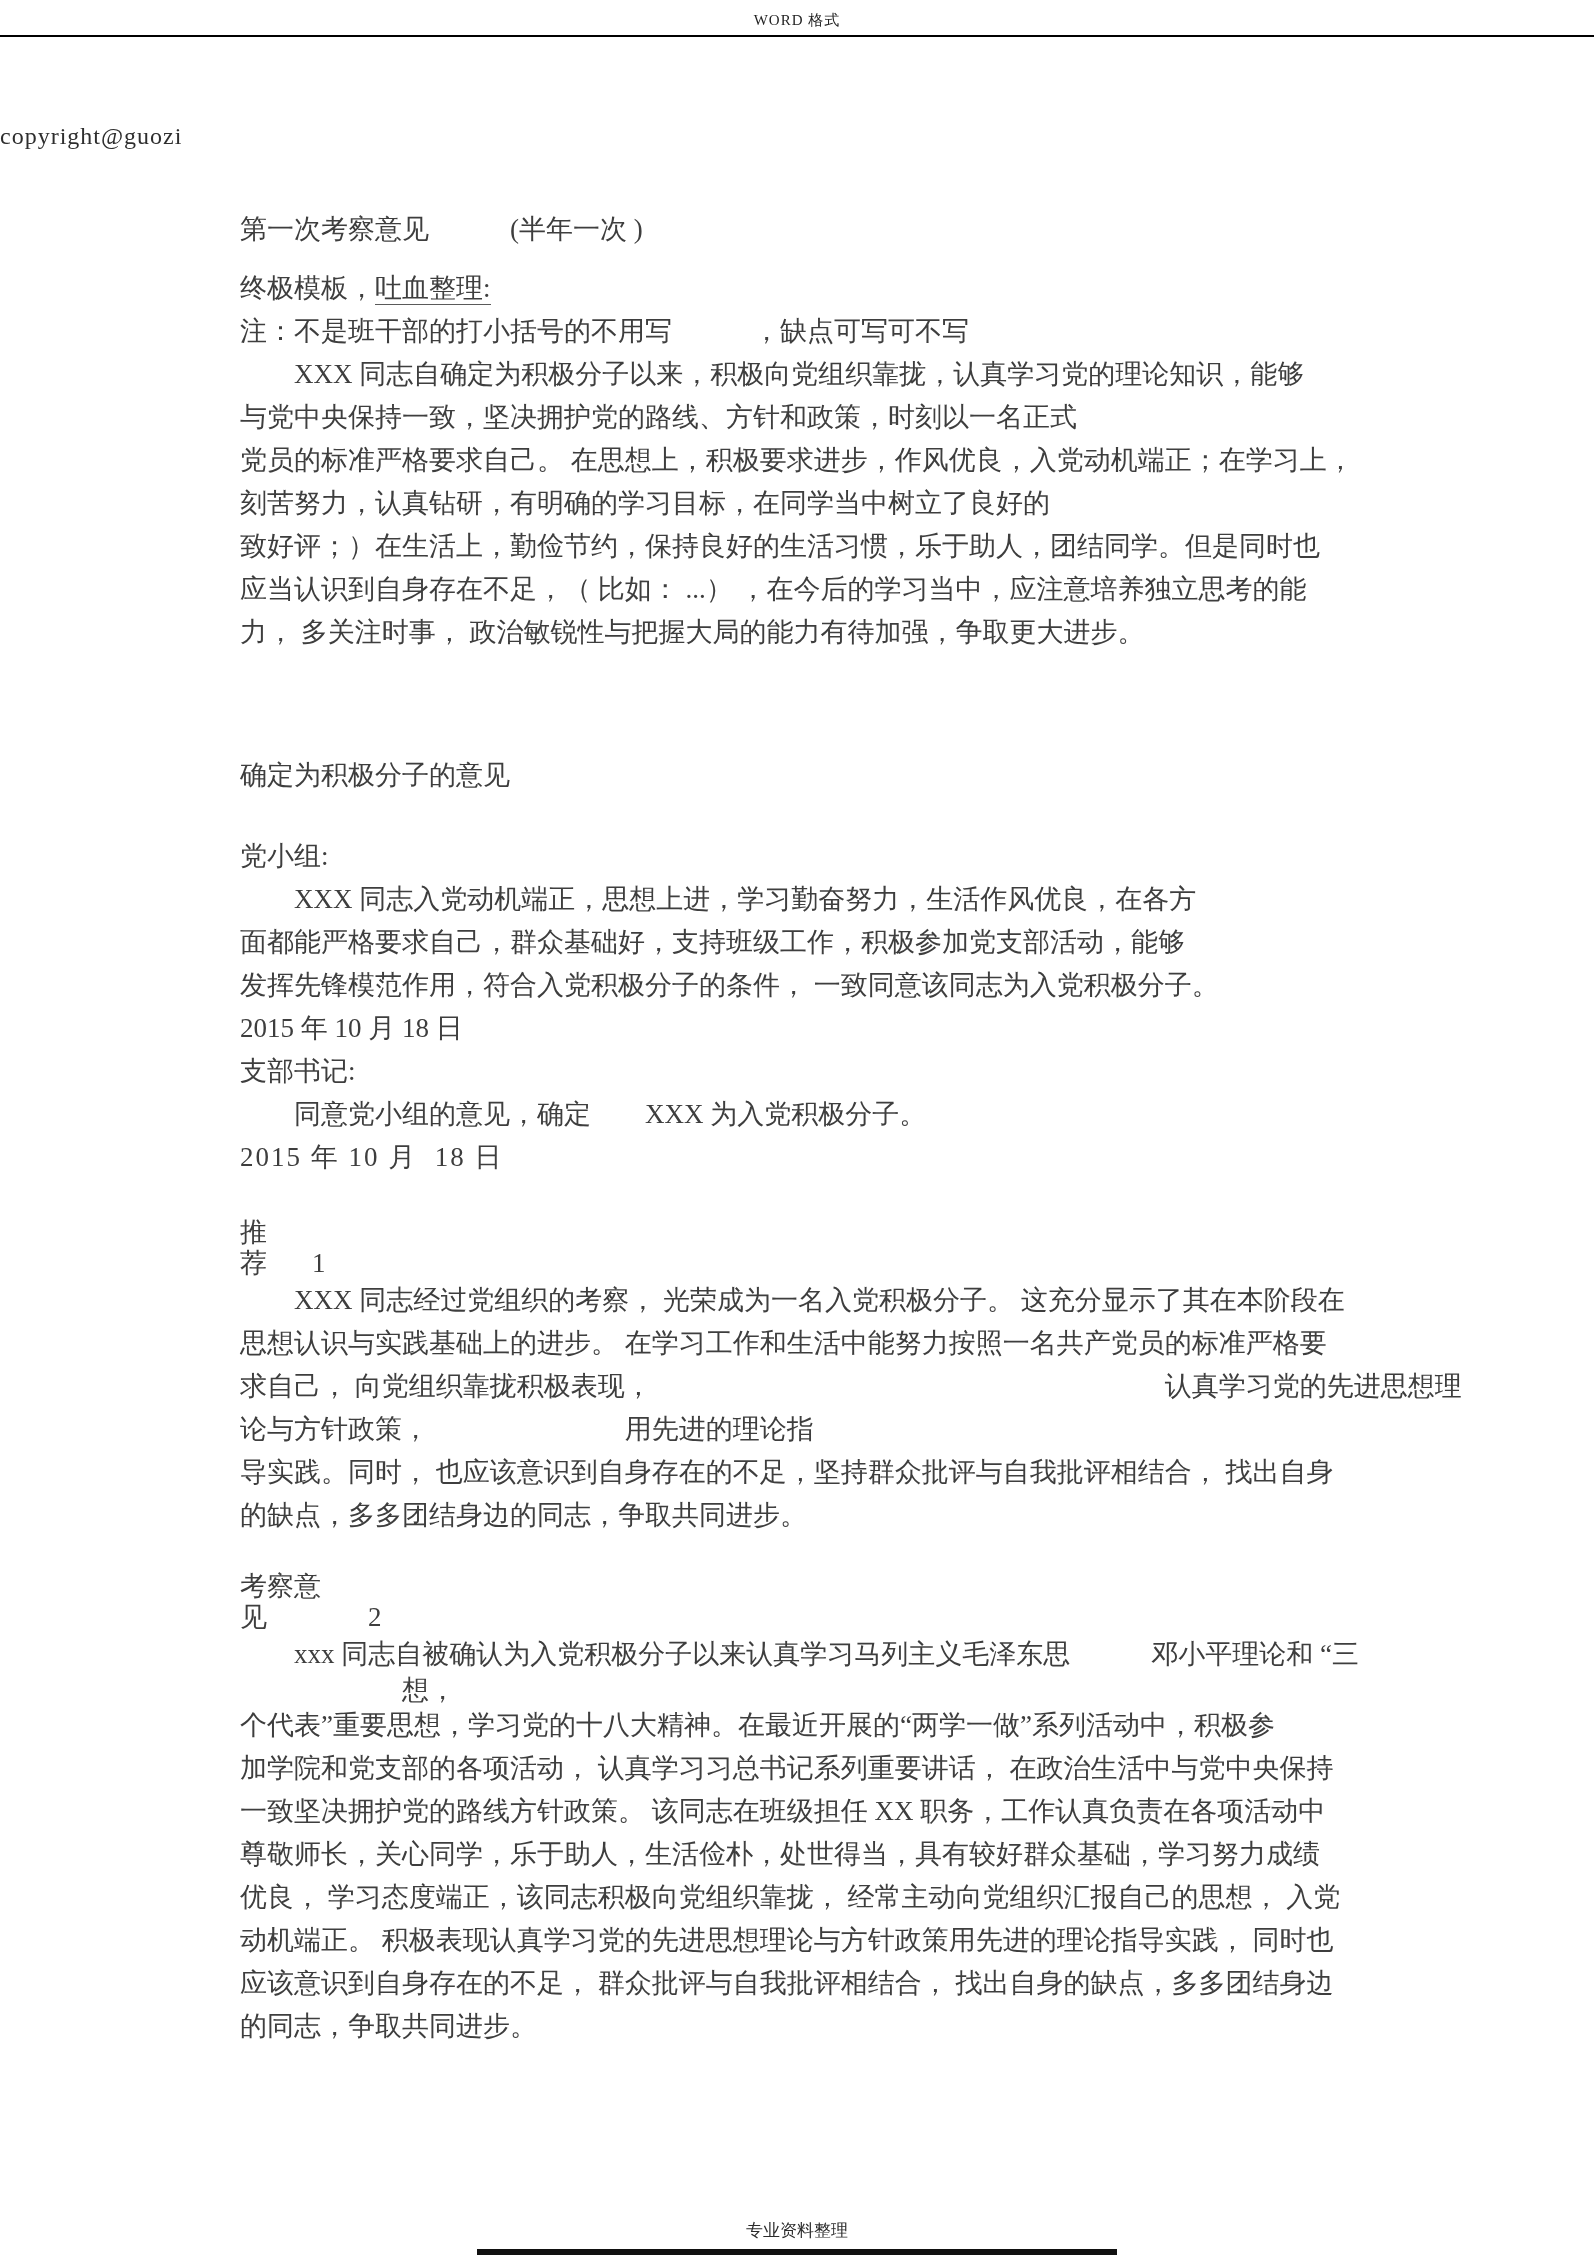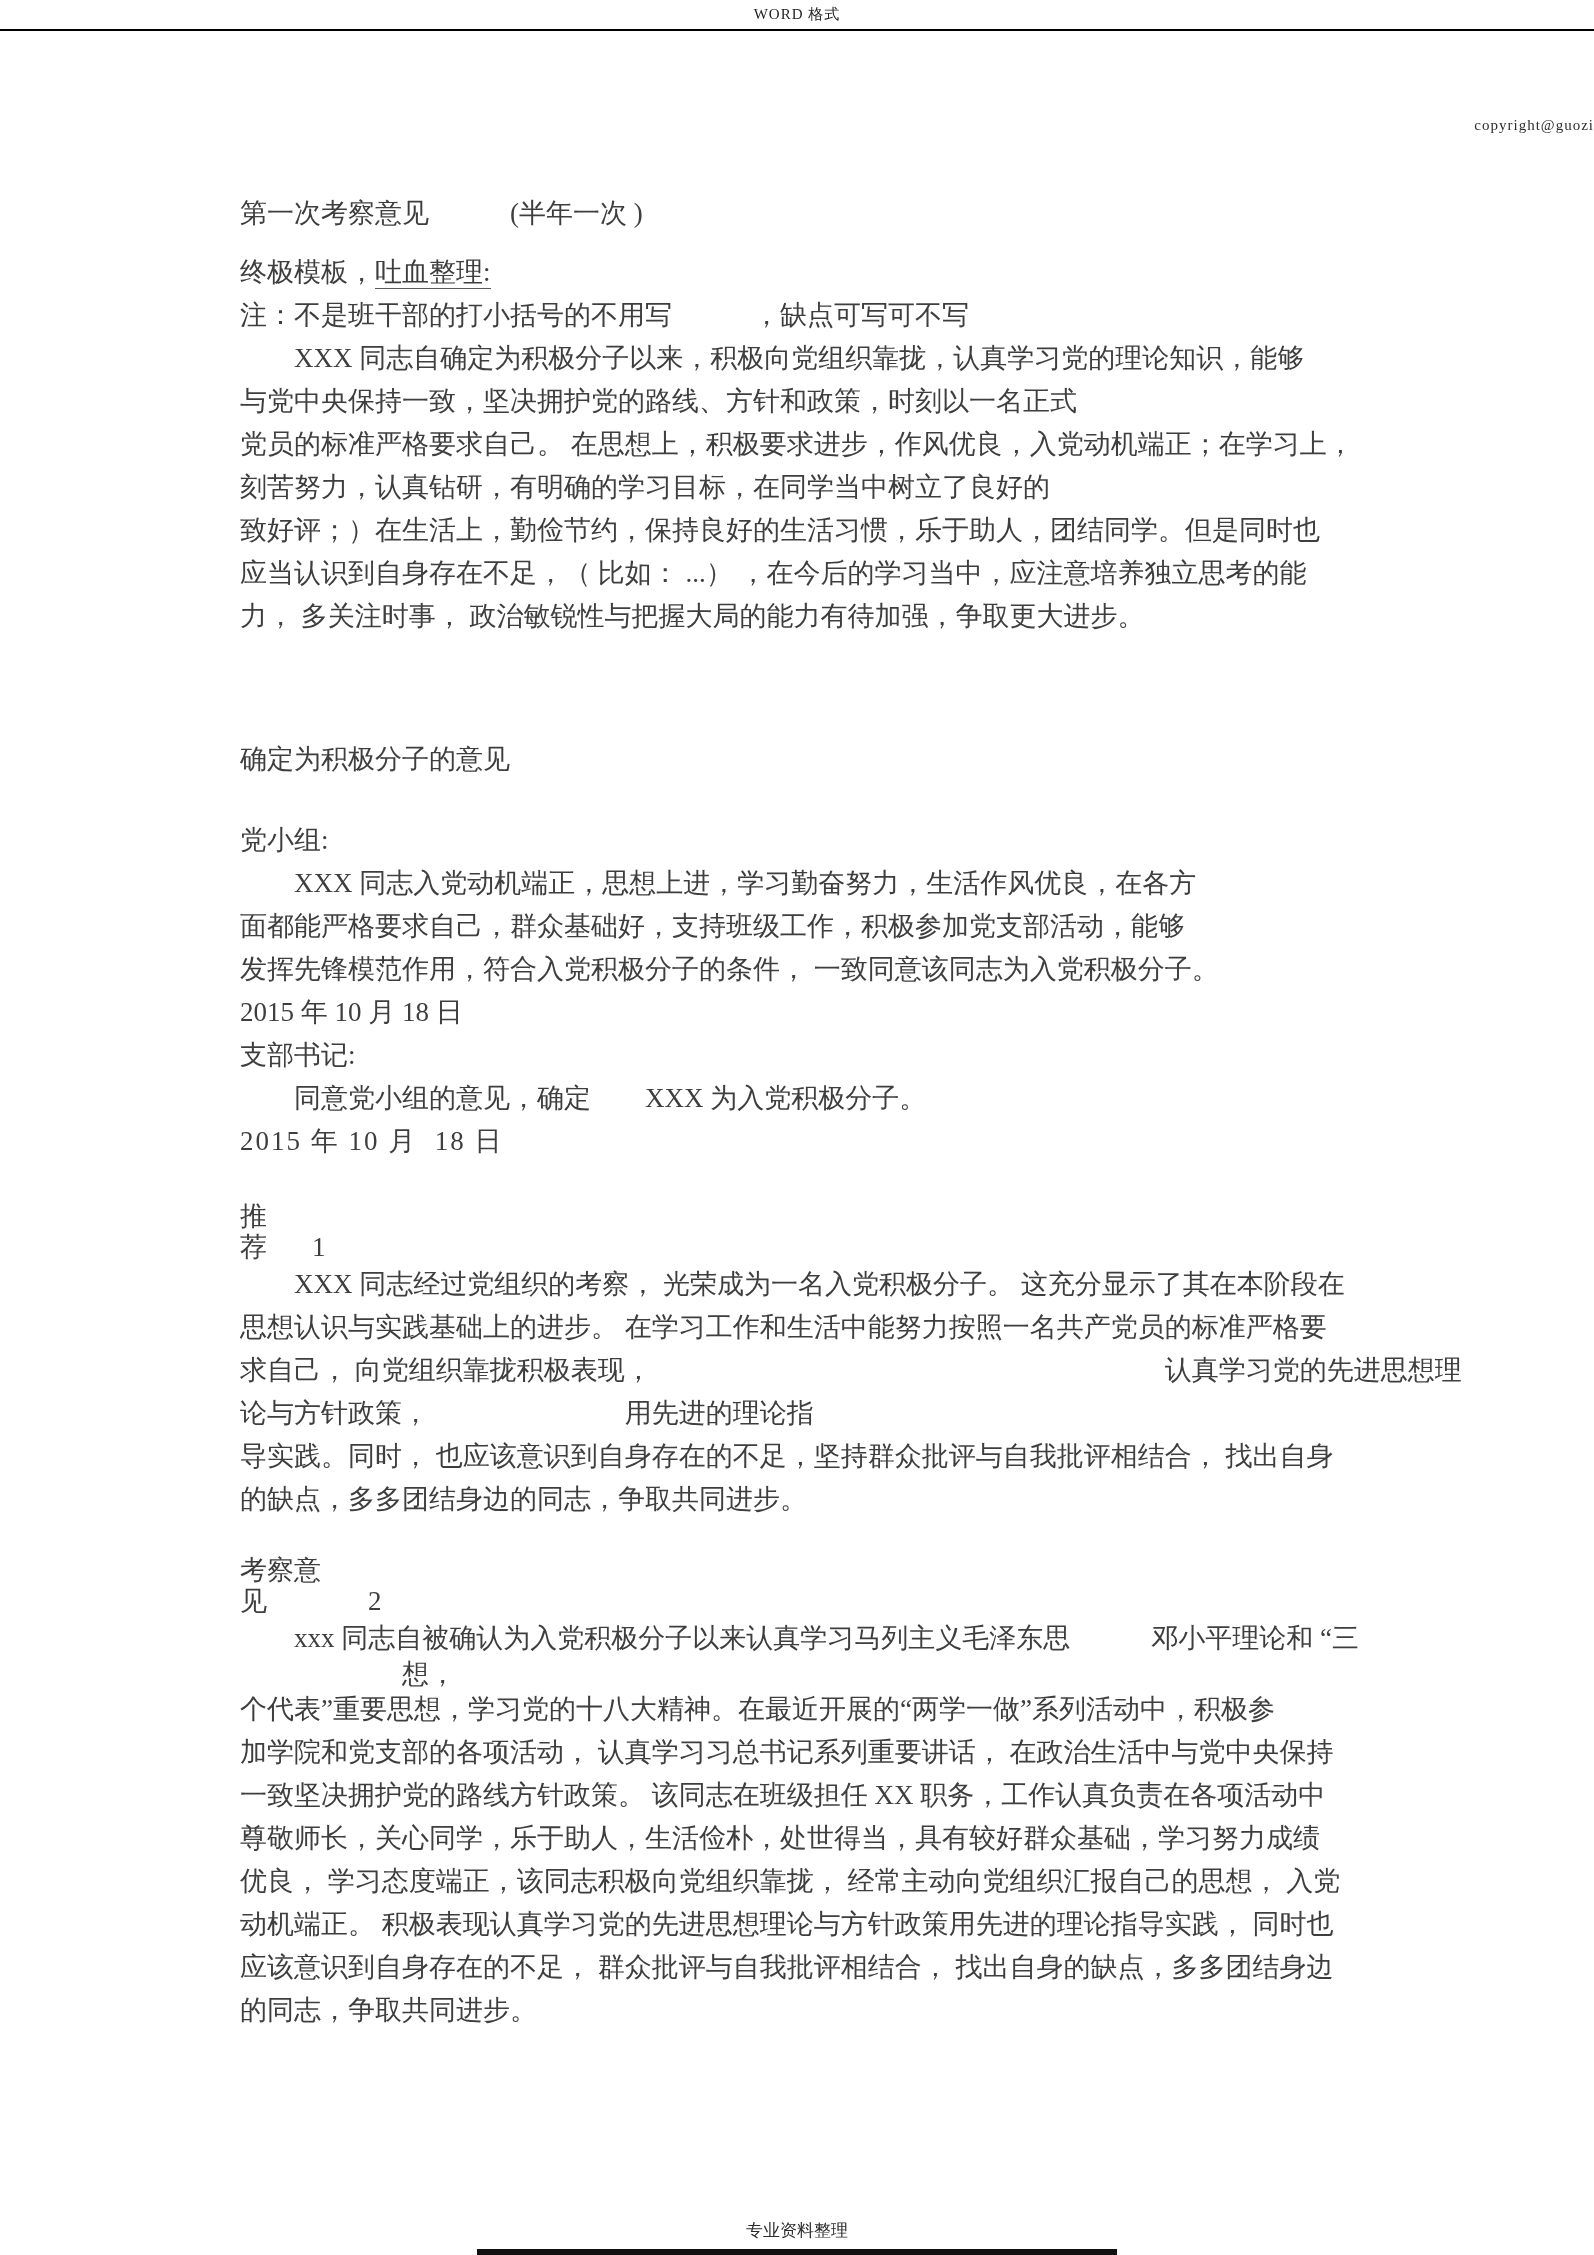--- a/index.html
+++ b/index.html
@@ -6,36 +6,36 @@
   .page{
     position:relative;
     width:1594px;
     height:2255px;
     background:#ffffff;
     overflow:hidden;
     font-family:"Liberation Serif","DejaVu Serif",serif;
     color:#3e3e3e;
   }
   .doc-header{
-    padding-top:5px;
+    padding-top:11px;
     text-align:center;
     font-size:15px;
     color:#1f1f1f;
     letter-spacing:1px;
   }
   .header-rule{
     border:none;
     border-top:2px solid #000000;
     margin:5px 0 0 0;
     width:100%;
   }
   .copyright{
     margin-top:86px;
-    text-align:right;
-    font-size:15px;
+    text-align:left;
+    font-size:24px;
     color:#2e2e2e;
     letter-spacing:1px;
   }
   .content{
     margin-left:240px;
     width:1240px;
     font-size:27px;
   }
   .line{
     line-height:43px;

